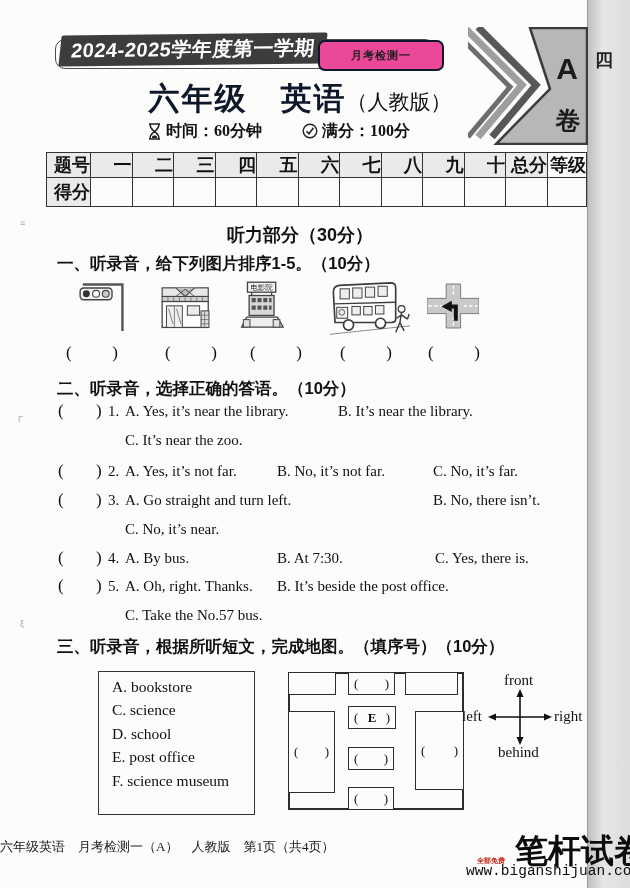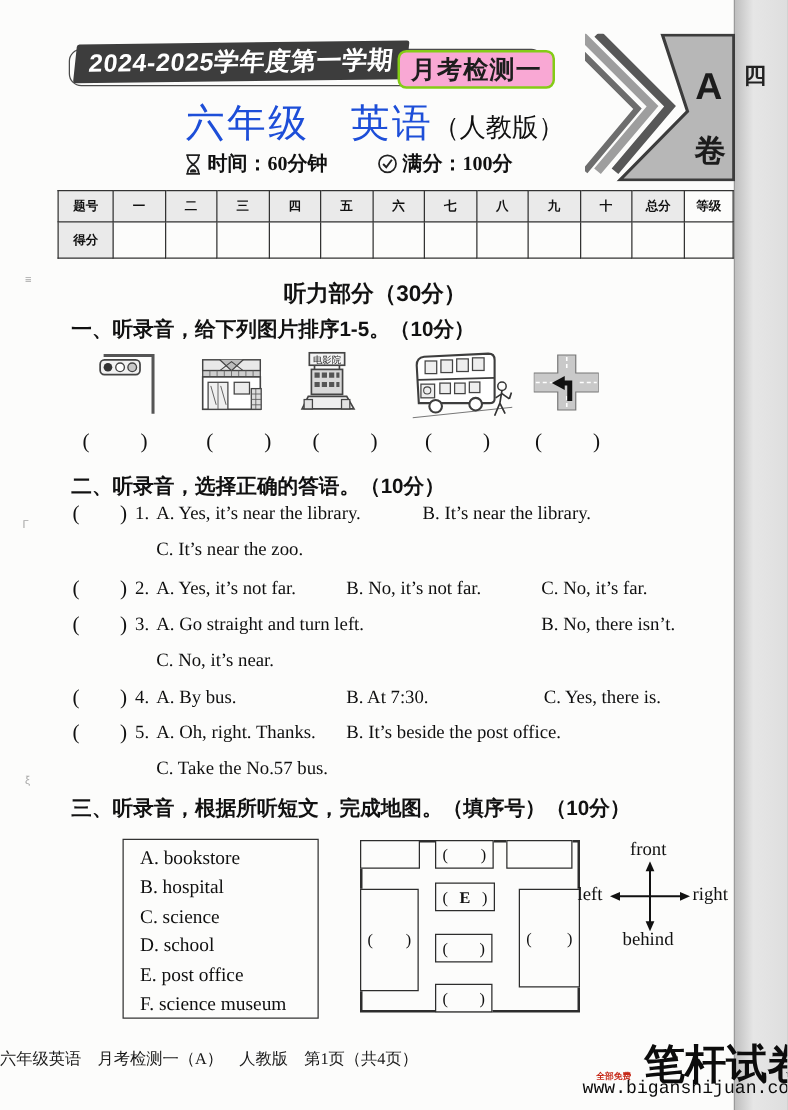--- a/index.html
+++ b/index.html
@@ -6,31 +6,31 @@
   body{font-family:"Liberation Sans",sans-serif;background:#888;}
   #page{position:relative;width:630px;height:888px;background:#fcfcfb;overflow:hidden;margin:0 auto;}
   .abs{position:absolute;}
   .ni{user-select:none;}
   
   #edge-strip{right:0;top:0;width:42px;height:888px;background:linear-gradient(90deg,#bfbfbf 0,#e6e6e6 35%,#dedede 100%);border-left:1px solid #9a9a9a;}
   #side-char{left:7px;top:48px;font-size:18px;font-weight:bold;color:#222;}
   
   #banner-outline{left:55px;top:39px;width:378px;height:28px;border:1.5px solid #4a4a4a;border-radius:10px;}
   #banner{left:60px;top:34px;width:266px;height:31px;background:#3d3d3d;color:#fff;display:flex;align-items:center;justify-content:center;font-weight:bold;font-size:20px;letter-spacing:.5px;transform:skewY(-.7deg) skewX(-6deg);border-radius:2px;}
-  #exam-label-box{left:318px;top:40px;width:122px;height:27px;background:#f9a8d4;border:2px solid #84cc16;border-radius:7px;display:flex;align-items:center;justify-content:center;font-weight:bold;font-size:20px;letter-spacing:1px;color:#1d1d1d;}
+  #exam-label-box{left:318px;top:40px;width:122px;height:27px;background:#ec4899;border:2px solid #0f172a;border-radius:7px;display:flex;align-items:center;justify-content:center;font-weight:bold;font-size:11px;letter-spacing:1px;color:#1d1d1d;}
   #title-line{left:0;top:78px;width:600px;text-align:center;white-space:nowrap;}
-  #title-main{font-size:31px;font-weight:normal;color:#1d4ed8;letter-spacing:2px;}
+  #title-main{font-size:31px;font-weight:bold;color:#0f172a;letter-spacing:2px;}
   #title-edition{font-size:21px;color:#111;font-family:"Liberation Serif",serif;}
   #info-line{left:0;top:121px;width:600px;height:22px;}
   .info-txt{font-size:16px;font-weight:bold;color:#111;font-family:"Liberation Serif",serif;}
   
   #badge{left:468px;top:27px;width:120px;height:118px;}
   
   #score-table{left:46px;top:152px;border-collapse:collapse;table-layout:fixed;}
-  #score-table td{border:1.5px solid #333;font-size:10px;text-align:center;color:#111;padding:0;}
+  #score-table td{border:1.5px solid #333;font-size:18px;text-align:right;color:#111;padding:0;}
   #score-table tr:first-child td{height:24px;background:#eaeaea;font-weight:bold;}
   #score-table tr:first-child td:last-child{background:#fcfcfb;}
   #score-table tr:last-child td{height:28px;margin-top:47px;}
   #score-table tr:last-child td:first-child{background:#eaeaea;font-weight:bold;}
   
   .sec-head{font-weight:bold;color:#111;font-size:16.5px;white-space:nowrap;}
   #listen-head{left:0;top:223px;width:600px;text-align:center;font-size:18px;font-weight:bold;color:#111;}
   
   .pic{position:absolute;}
   .pair{position:absolute;display:flex;justify-content:space-between;font-family:"Liberation Serif",serif;font-size:17px;color:#111;}
@@ -267,21 +267,20 @@
         <span class="qtxt" style="left: 108px; top: 0px;">5.</span>
         <span class="qtxt" style="left: 125px; top: 0px;">A. Oh, right. Thanks.</span>
         <span class="qtxt" style="left: 277px; top: 0px;">B. It’s beside the post office.</span>
         <span class="qtxt" style="left: 125px; top: 29px;">C. Take the No.57 bus.</span>
       </div>
     </div>
 
   <div class="abs sec-head" style="left:57px;top:636px">三、听录音，根据所听短文，完成地图。（填序号）（10分）</div>
   <div id="word-bank" class="abs">
       <div class="wb-item">A. bookstore</div>
-      <div class="wb-item">B. hospital</div>
       <div class="wb-item">C. science</div>
       <div class="wb-item">D. school</div>
       <div class="wb-item">E. post office</div>
       <div class="wb-item">F. science museum</div>
     </div>
 
   <div id="map" class="abs">
     <div class="mbox" style="left:-2px;top:-2px;width:48px;height:23px"></div>
     <div class="mbox" style="left:58px;top:-2px;width:47px;height:23px">
         <span>(</span>

